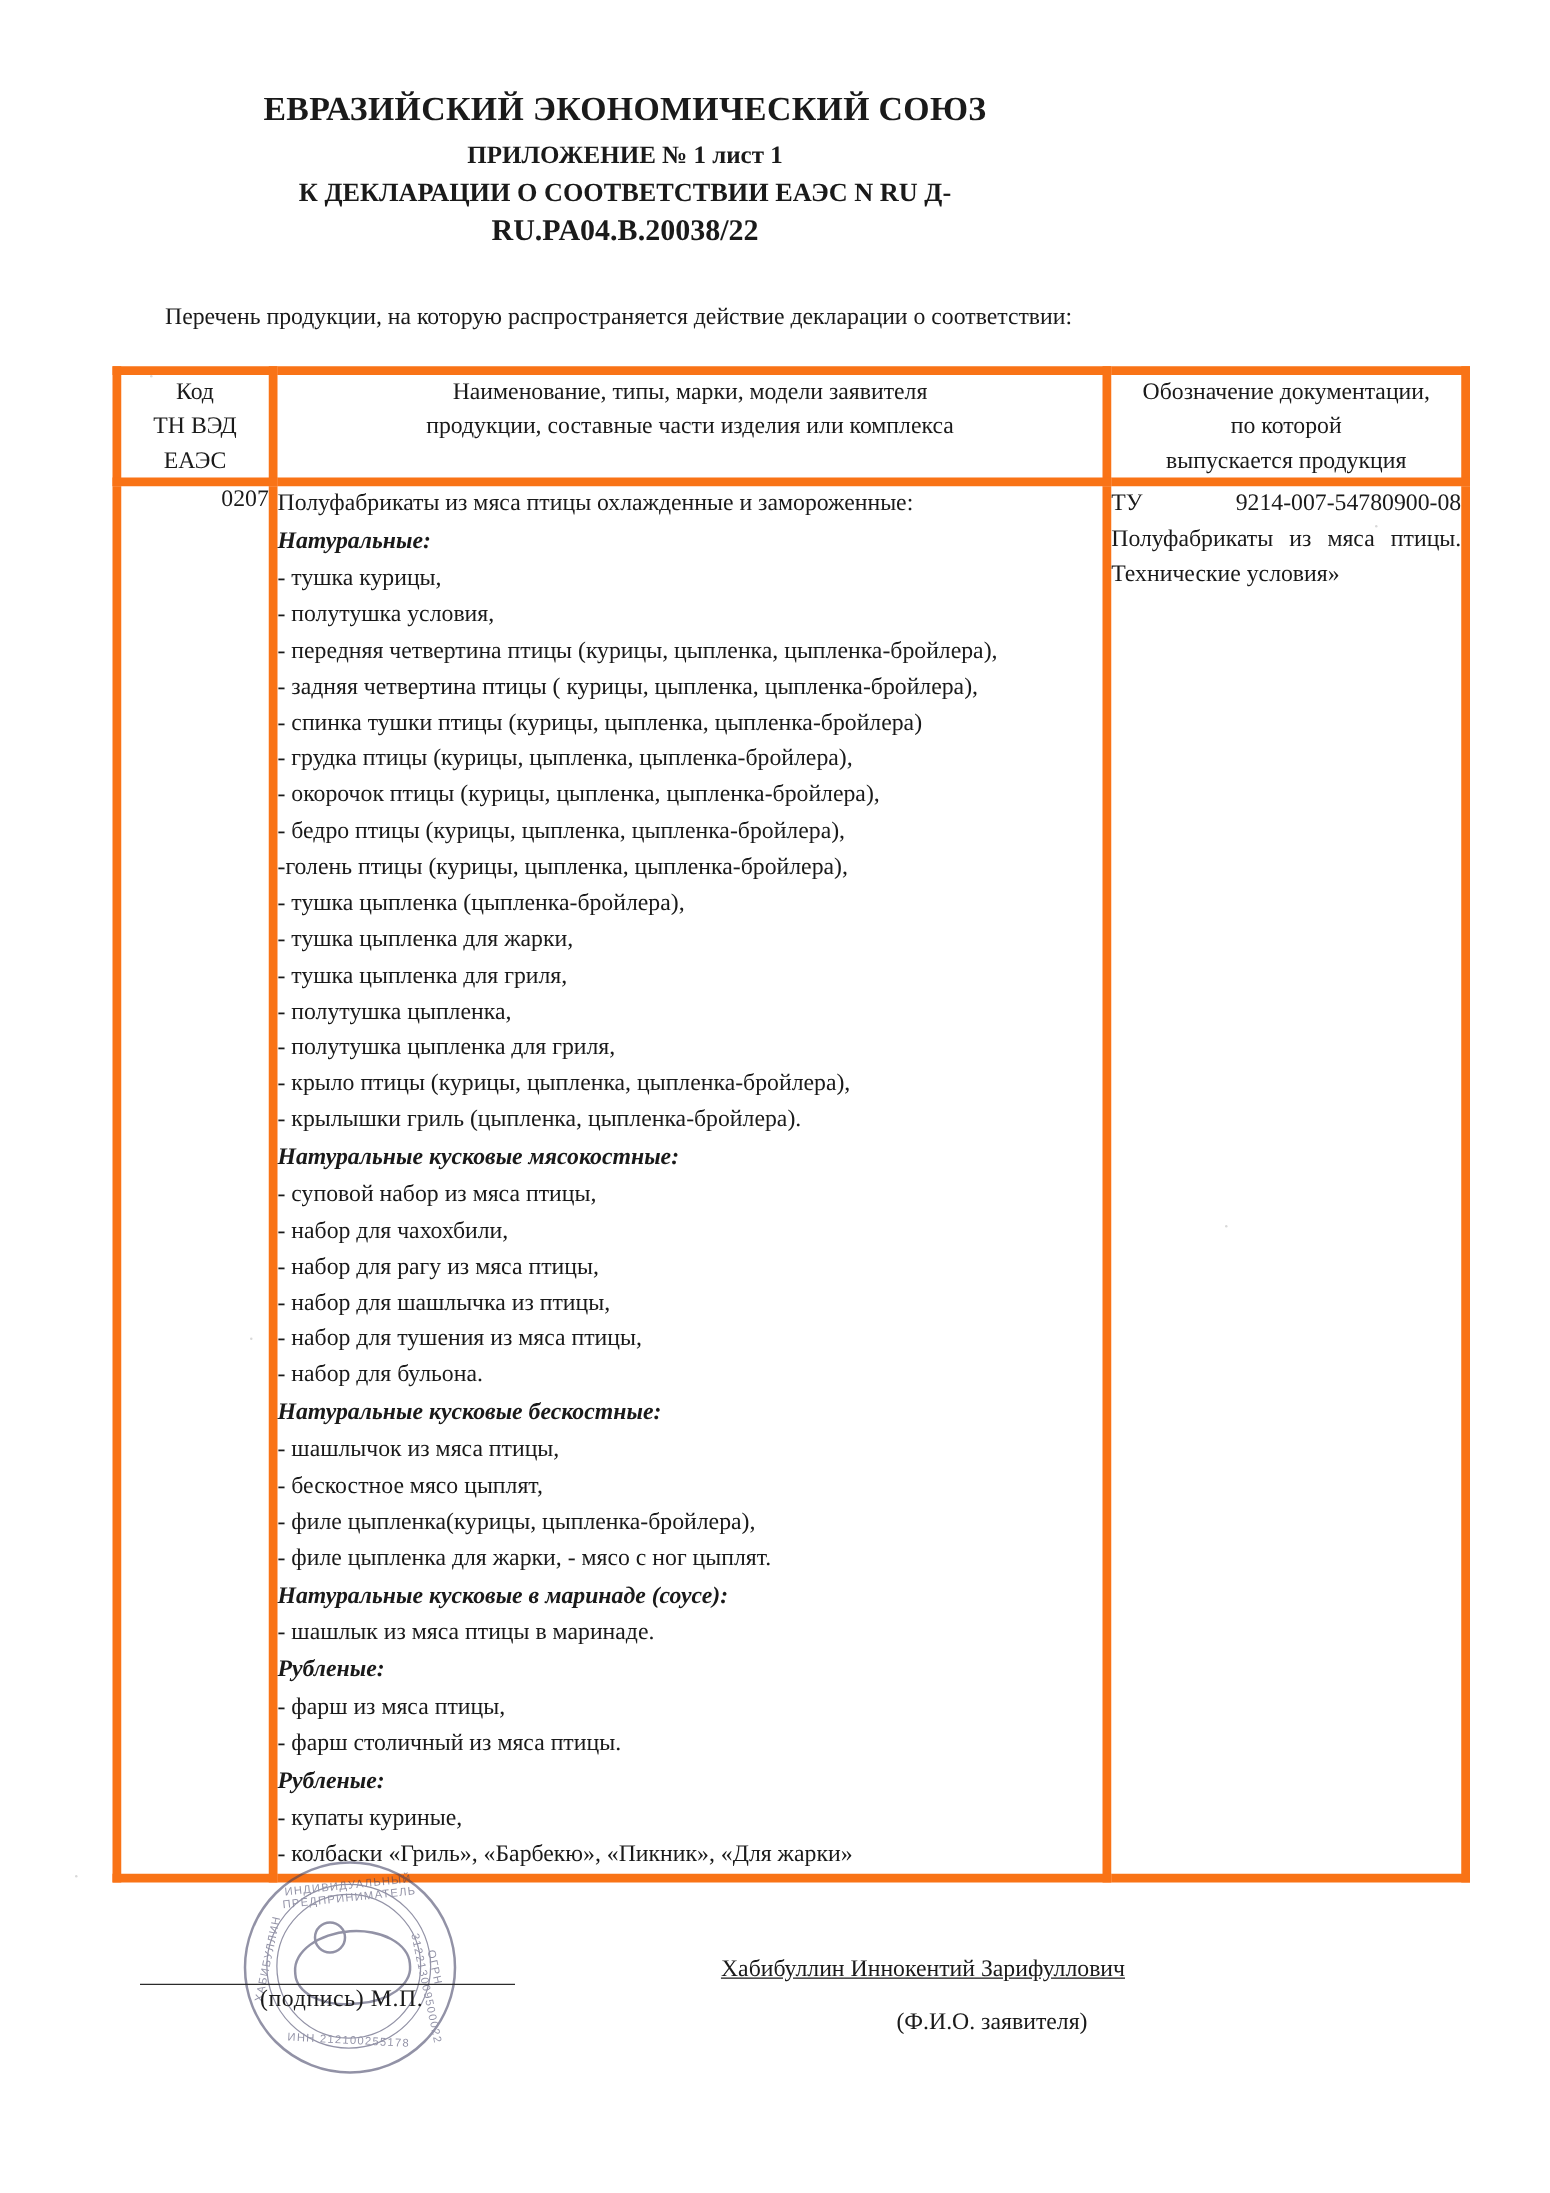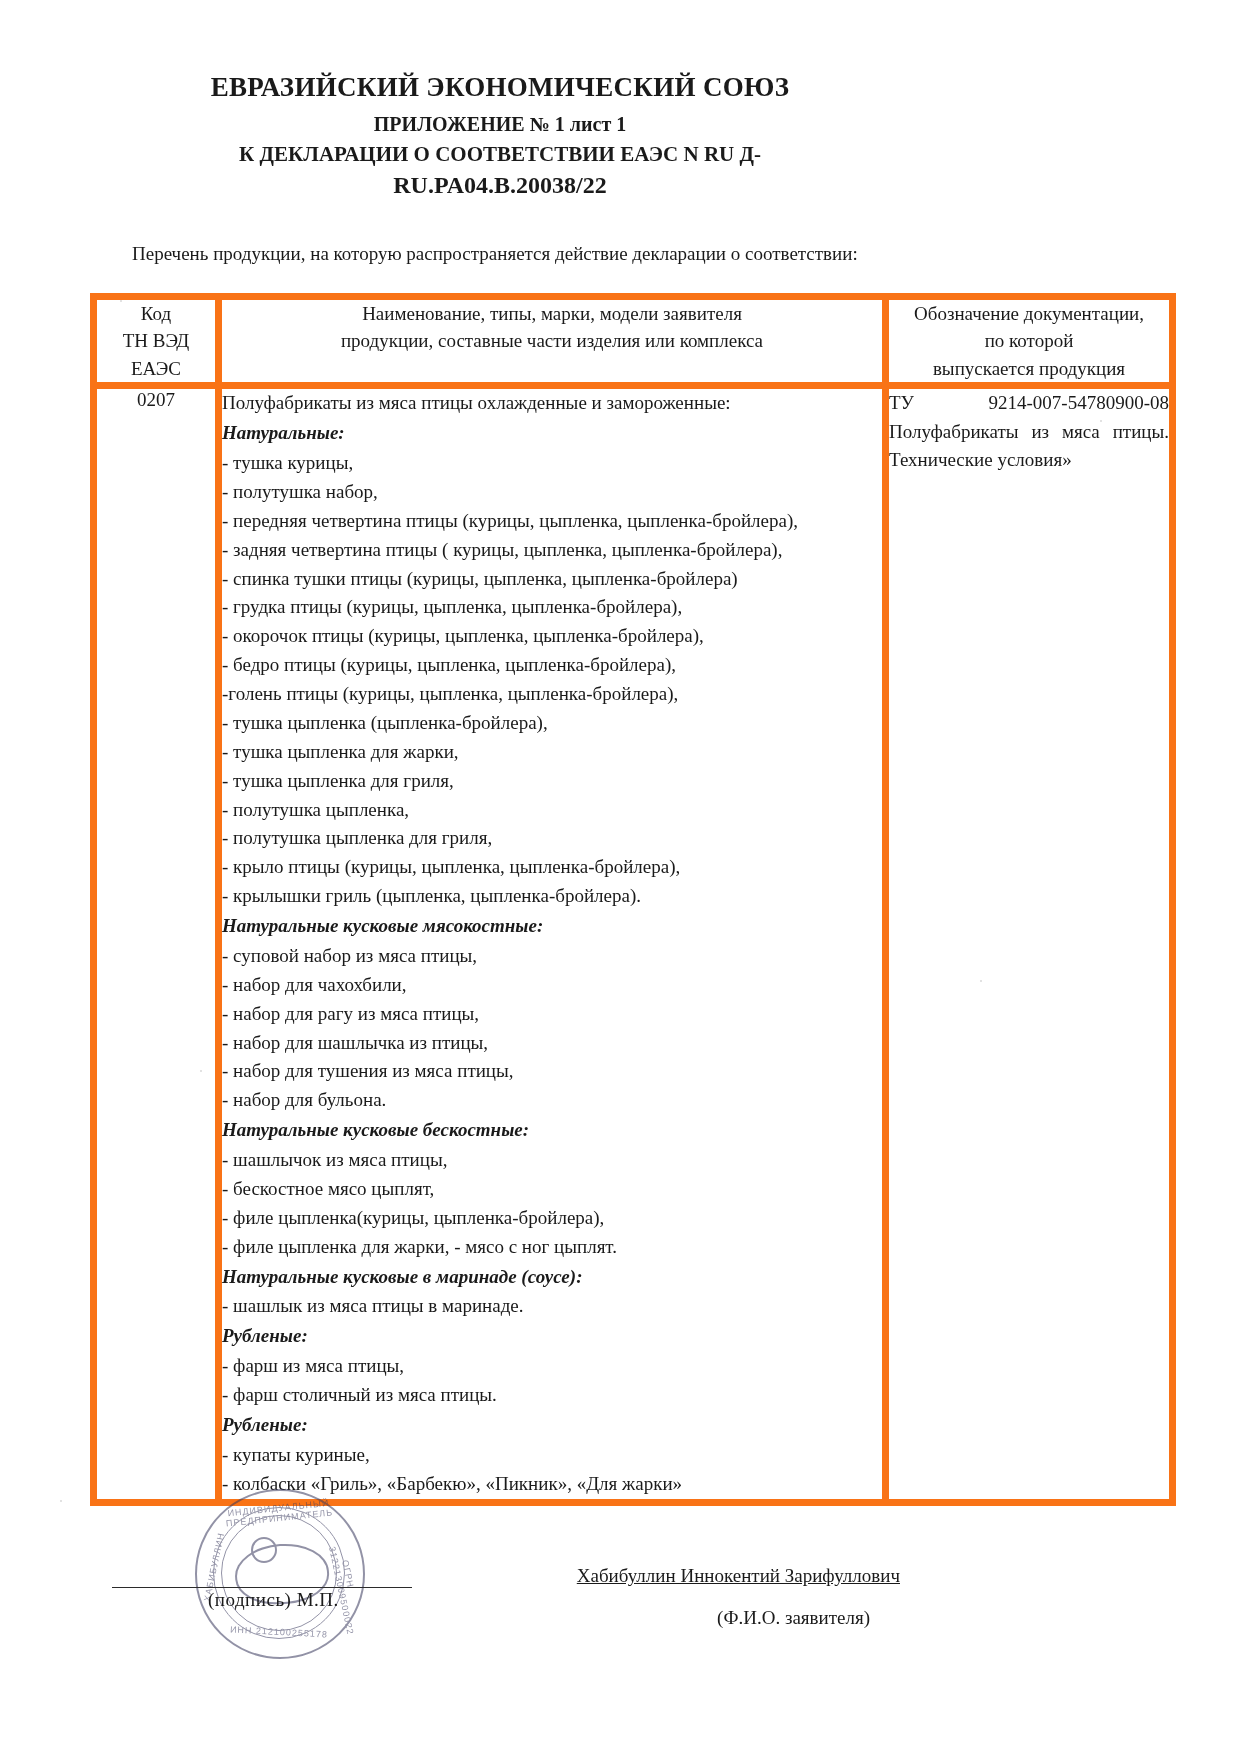--- a/index.html
+++ b/index.html
@@ -99,21 +99,21 @@
   }
   .th-doc {
     width: 280px;
     text-align: center;
     font-weight: normal;
     font-size: 19px;
     line-height: 1.45;
     padding: 10px 10px 12px 10px;
   }
   .td-code {
-    text-align: center;
+    text-align: right;
     font-size: 19px;
     padding-top: 10px;
   }
   .td-name {
     font-size: 19px;
     line-height: 1.52;
     padding: 9px 14px 8px 14px;
   }
   .td-doc {
     font-size: 19px;
@@ -299,21 +299,21 @@
       </tr>
     </thead>
     <tbody>
       <tr>
         <td class="td-code">0207</td>
         <td class="td-name">
           <div class="lead-line">Полуфабрикаты из мяса птицы охлажденные и замороженные:</div>
           <div id="product-groups">
               <div class="group-title">Натуральные:</div>
               <div class="item-line">- тушка курицы,</div>
-              <div class="item-line">- полутушка набор,</div>
+              <div class="item-line">- полутушка условия,</div>
               <div class="item-line">- передняя четвертина птицы (курицы, цыпленка, цыпленка-бройлера),</div>
               <div class="item-line">- задняя четвертина птицы ( курицы, цыпленка, цыпленка-бройлера),</div>
               <div class="item-line">- спинка тушки птицы (курицы, цыпленка, цыпленка-бройлера)</div>
               <div class="item-line">- грудка птицы (курицы, цыпленка, цыпленка-бройлера),</div>
               <div class="item-line">- окорочок птицы (курицы, цыпленка, цыпленка-бройлера),</div>
               <div class="item-line">- бедро птицы (курицы, цыпленка, цыпленка-бройлера),</div>
               <div class="item-line">-голень птицы (курицы, цыпленка, цыпленка-бройлера),</div>
               <div class="item-line"> - тушка цыпленка (цыпленка-бройлера),</div>
               <div class="item-line">- тушка цыпленка для жарки,</div>
               <div class="item-line">- тушка цыпленка для гриля,</div>

